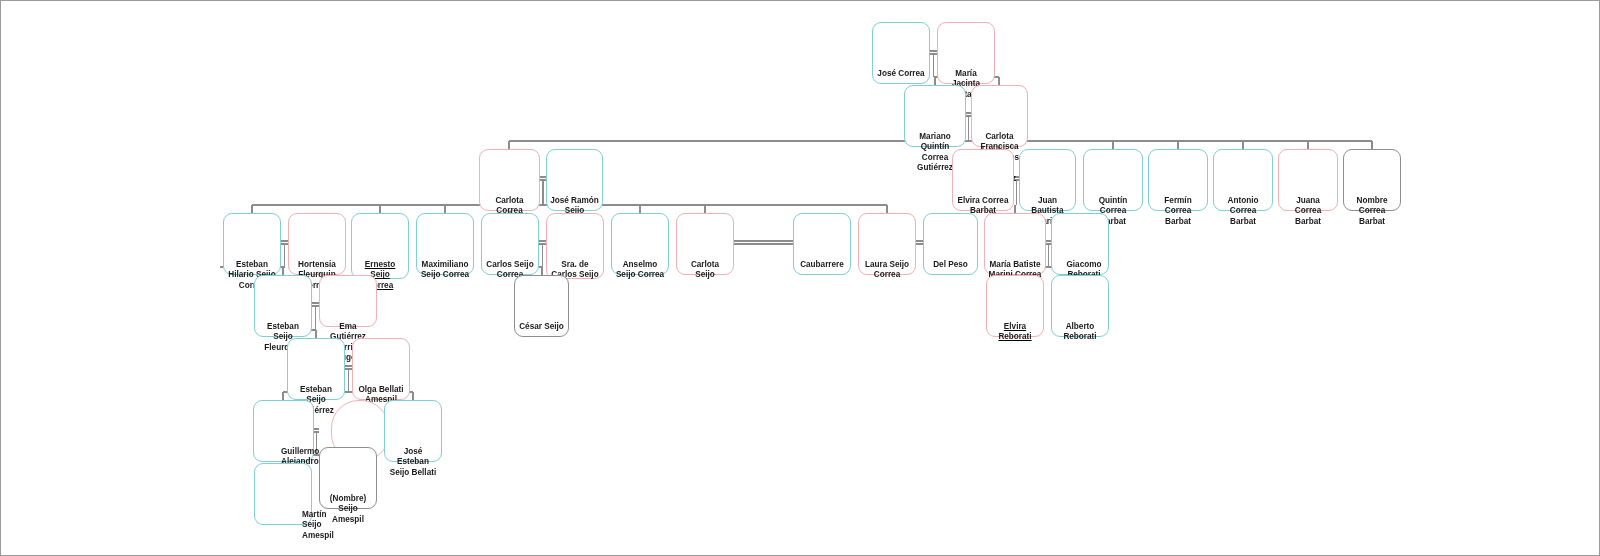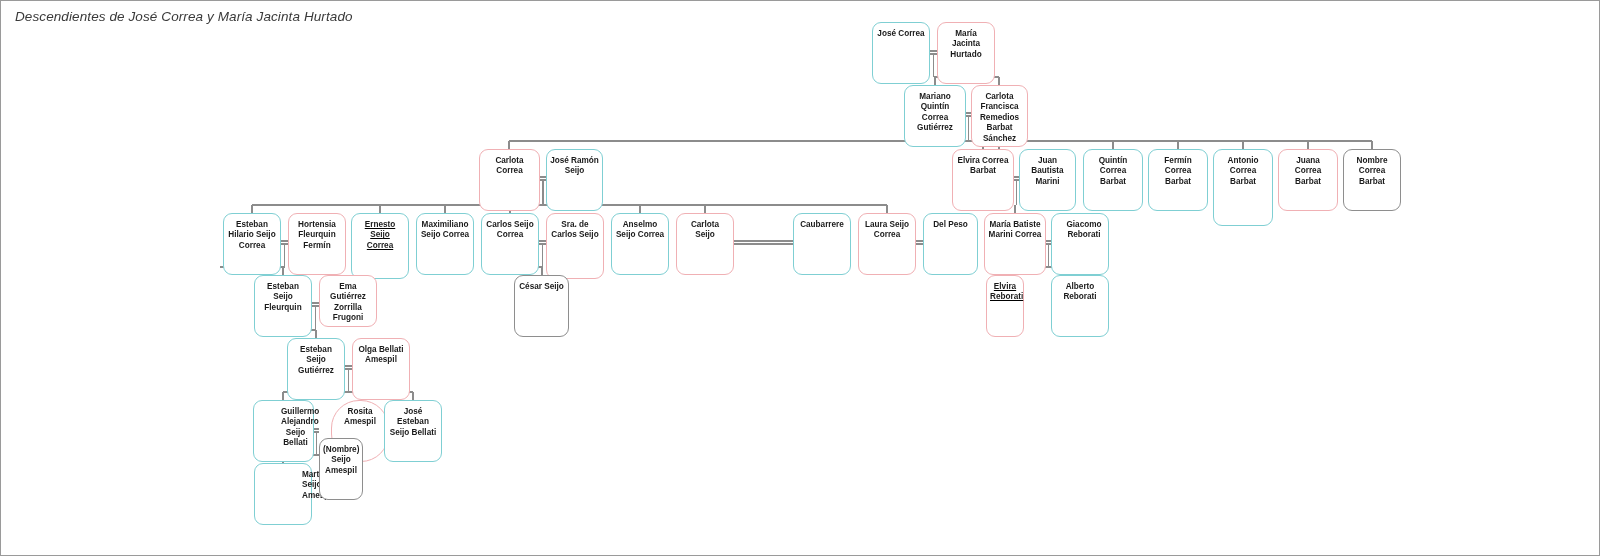--- a/index.html
+++ b/index.html
@@ -53,28 +53,28 @@
   .node .label{
     font-size:8.2px;
     line-height:10.4px;
     font-weight:bold;
     color:#1a1a1a;
     text-align:center;
     width:100%;
     padding:0 3px;
     box-sizing:border-box;
     white-space:pre-line;
+    margin-top:40px;
   }
 </style>
 </head>
 <body>
 
 <div id="page">
 
-  <div id="title">Descendientes de José Correa y María Jacinta Hurtado</div>
 
   <svg id="lines" width="1600" height="556" viewBox="0 0 1600 556" xmlns="http://www.w3.org/2000/svg">
     <g stroke="#8c8c8c" stroke-width="1.1" fill="none" shape-rendering="crispEdges">
 
       <line x1="929" y1="50" x2="936" y2="50"></line>
       <line x1="929" y1="53" x2="936" y2="53"></line>
 
       <line x1="932.5" y1="53" x2="932.5" y2="76"></line>
       <line x1="932.5" y1="76" x2="998" y2="76"></line>
       <line x1="934" y1="76" x2="934" y2="84"></line>
@@ -205,21 +205,21 @@
       <div class="node male" style="left: 1082px; top: 148px; width: 60px; height: 62px;">
         <div class="label">Quintín
 Correa
 Barbat</div>
       </div>
       <div class="node male" style="left: 1147px; top: 148px; width: 60px; height: 62px;">
         <div class="label">Fermín
 Correa
 Barbat</div>
       </div>
-      <div class="node male" style="left: 1212px; top: 148px; width: 60px; height: 77px;">
+      <div class="node male" style="left: 1212px; top: 148px; width: 60px; height: 62px;">
         <div class="label">Antonio
 Correa
 Barbat</div>
       </div>
       <div class="node female" style="left: 1277px; top: 148px; width: 60px; height: 62px; justify-content: center;">
         <div class="label">Juana Correa
 Barbat</div>
       </div>
       <div class="node unknown" style="left: 1342px; top: 148px; width: 58px; height: 62px;">
         <div class="label">Nombre
@@ -284,21 +284,21 @@
       </div>
       <div class="node female" style="left: 318px; top: 274px; width: 58px; height: 52px;">
         <div class="label">Ema
 Gutiérrez
 Zorrilla
 Frugoni</div>
       </div>
       <div class="node unknown" style="left: 513px; top: 274px; width: 55px; height: 62px;">
         <div class="label">César Seijo</div>
       </div>
-      <div class="node female" style="left: 985px; top: 274px; width: 38px; height: 62px; text-decoration: underline;">
+      <div class="node female" style="left: 985px; top: 274px; width: 58px; height: 62px; text-decoration: underline;">
         <div class="label">Elvira
 Reborati</div>
       </div>
       <div class="node male" style="left: 1050px; top: 274px; width: 58px; height: 62px;">
         <div class="label">Alberto
 Reborati</div>
       </div>
       <div class="node male" style="left: 286px; top: 337px; width: 58px; height: 62px;">
         <div class="label">Esteban
 Seijo
@@ -318,20 +318,20 @@
 Amespil</div>
       </div>
       <div class="node male" style="left: 383px; top: 399px; width: 58px; height: 62px;">
         <div class="label">José Esteban
 Seijo Bellati</div>
       </div>
       <div class="node male" style="left: 253px; top: 462px; width: 58px; height: 62px; padding-left: 44px;">
         <div class="label">Martín Seijo
 Amespil</div>
       </div>
-      <div class="node unknown" style="left: 318px; top: 437px; width: 44px; height: 62px;">
+      <div class="node unknown" style="left: 318px; top: 446px; width: 58px; height: 62px;">
         <div class="label">(Nombre)
 Seijo
 Amespil</div>
       </div>
     </div>
 
 </div>
 
 </body></html>

